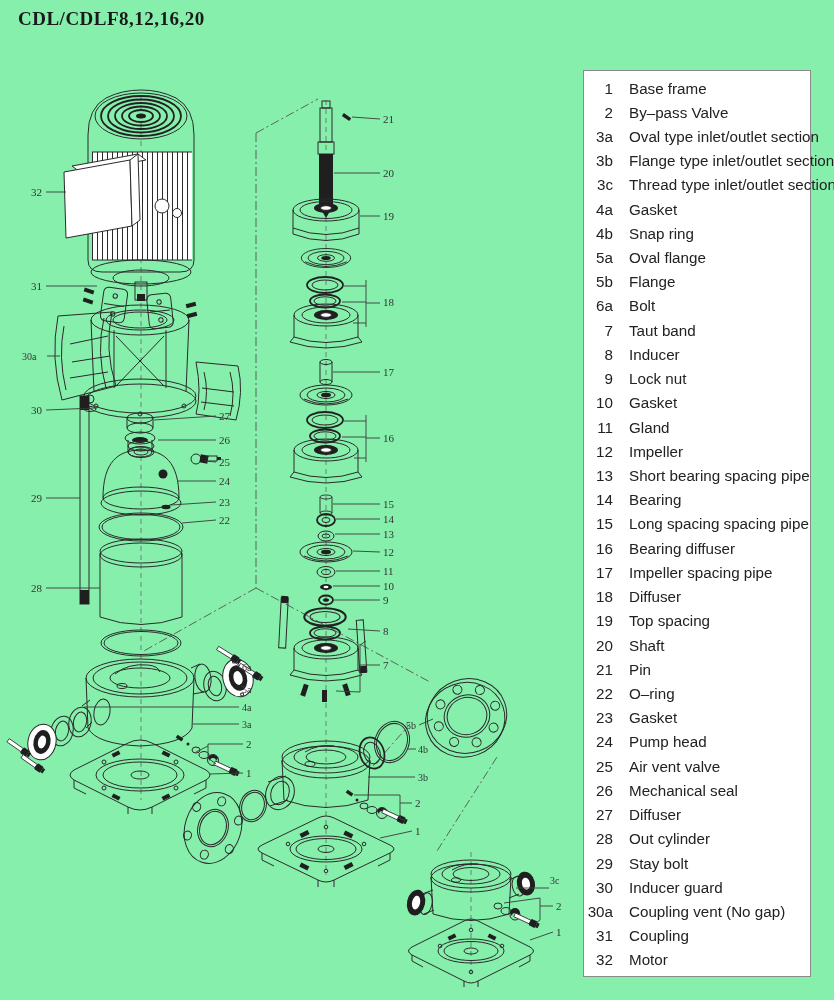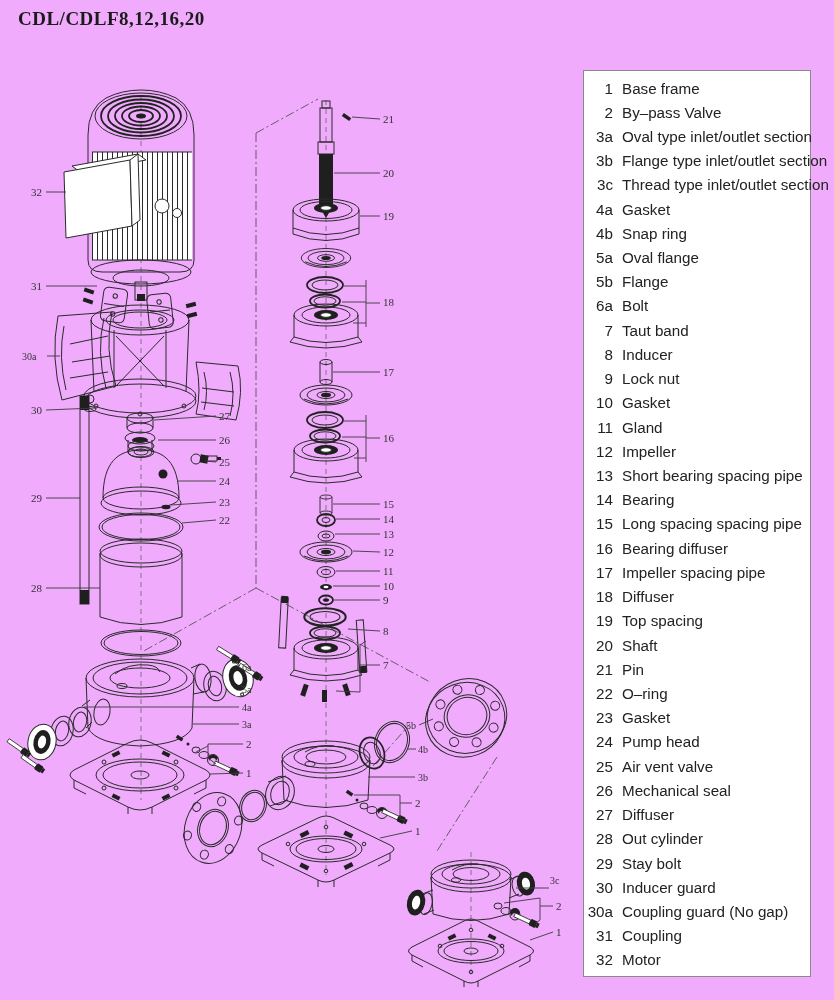--- a/index.html
+++ b/index.html
@@ -1,24 +1,24 @@
 <!DOCTYPE html>
 <html><head>
 <meta charset="utf-8">
 <style>
   html,body{margin:0;padding:0;background:#fff;}
-  .canvas{position:relative;width:834px;height:1000px;background:#f0abfc;overflow:hidden;
+  .canvas{position:relative;width:834px;height:1000px;background:#86efac;overflow:hidden;
           font-family:"Liberation Sans",sans-serif;}
   .title{position:absolute;left:18px;top:8px;font-family:"Liberation Serif",serif;
          font-weight:bold;font-size:19px;color:#1a1a1a;letter-spacing:.5px;}
   .legend{position:absolute;left:583px;top:70px;width:228px;height:907px;border:1px solid #8a8a8a;
           box-sizing:border-box;display:flex;flex-direction:column;padding:5px 3px 4px 2px;background:#fff;}
   .lrow{flex:1;display:flex;align-items:center;font-size:15.2px;color:#222;line-height:1;}
   .lno{width:27px;text-align:right;flex:none;}
-  .llabel{margin-left:9px;white-space:nowrap;text-align:center;}
+  .llabel{margin-left:16px;white-space:nowrap;text-align:center;}
   svg{position:absolute;left:0;top:0;}
   .s{fill:none;stroke:#2a2a2a;stroke-width:1;}
   .s2{fill:none;stroke:#222;stroke-width:1.8;}
   .d{fill:#1f1f1f;stroke:none;}
   .w{fill:#fff;stroke:#2a2a2a;stroke-width:1;}
   .ld{stroke:#3a3a3a;stroke-width:.9;fill:none;}
   .dd{stroke:#555;stroke-width:.9;fill:none;stroke-dasharray:9 3 2 3;}
   .ax{stroke:#666;stroke-width:.8;fill:none;stroke-dasharray:5 4;}
   .cl{font-family:"Liberation Serif",serif;font-size:11px;fill:#333;}
   .cls{font-family:"Liberation Serif",serif;font-size:10px;fill:#333;}
@@ -162,21 +162,21 @@
         <div class="lrow">
           <span class="lno">29</span>
           <span class="llabel">Stay bolt</span>
         </div>
         <div class="lrow">
           <span class="lno">30</span>
           <span class="llabel">Inducer guard</span>
         </div>
         <div class="lrow">
           <span class="lno">30a</span>
-          <span class="llabel">Coupling guard (No gap)</span>
+          <span class="llabel">Coupling vent (No gap)</span>
         </div>
         <div class="lrow">
           <span class="lno">31</span>
           <span class="llabel">Coupling</span>
         </div>
         <div class="lrow">
           <span class="lno">32</span>
           <span class="llabel">Motor</span>
         </div>
       </div>

